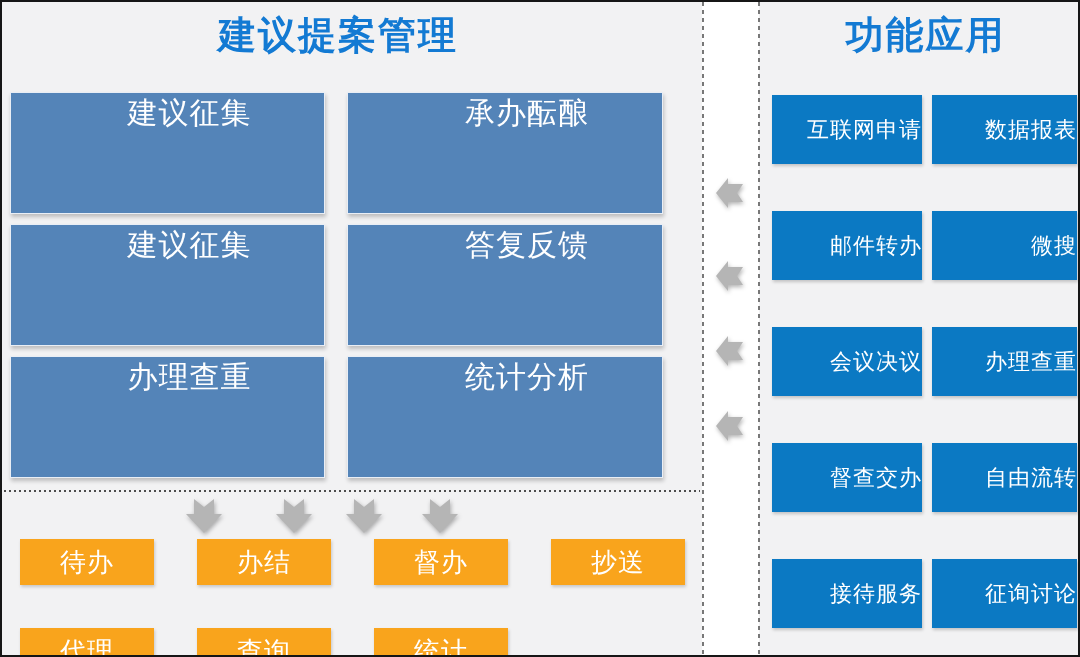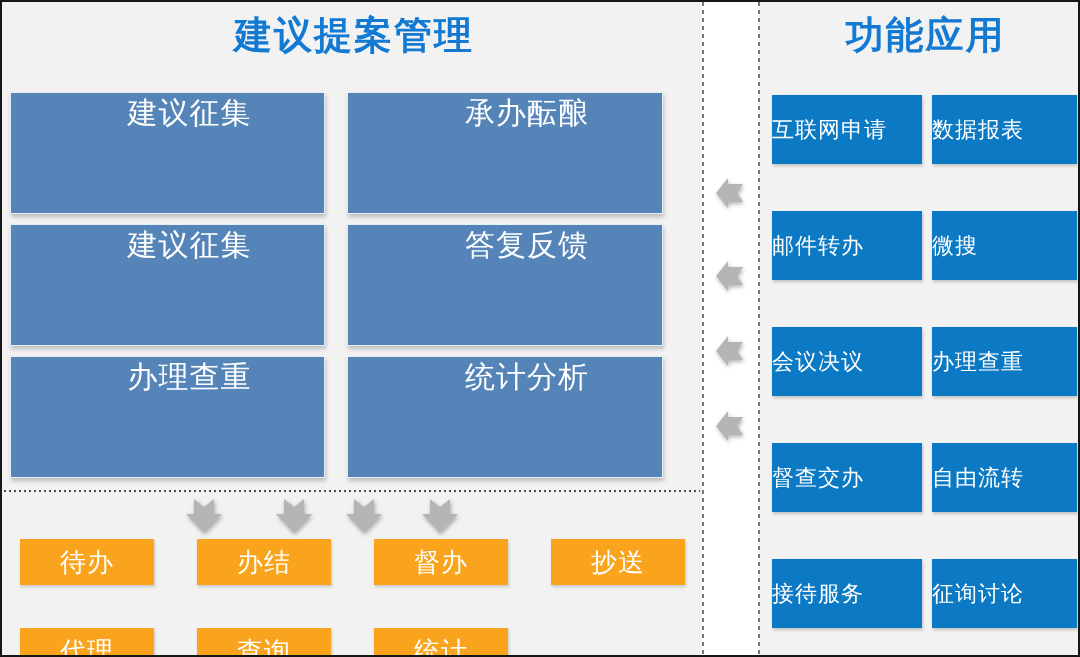--- a/index.html
+++ b/index.html
@@ -22,21 +22,21 @@
   .panel-title {
     position: absolute;
     top: 8px;
     font-size: 38px;
     font-weight: bold;
     color: #137ad3;
     letter-spacing: 2px;
     text-align: center;
     white-space: nowrap;
   }
-  .left-title { left: 16px; width: 672px; font-family: Liberation Serif, serif; }
+  .left-title { left: 0; width: 672px; font-family: Liberation Serif, serif; }
 
   .module-grid {
     position: absolute;
     left: 8px; top: 90px;
     width: 653px;
     display: grid;
     grid-template-columns: 315px 316px;
     column-gap: 22px;
     grid-auto-rows: 122px;
     row-gap: 10px;
@@ -114,21 +114,21 @@
     display: grid;
     grid-template-columns: 150px 145px;
     column-gap: 10px;
     grid-auto-rows: 69px;
     row-gap: 47px;
   }
   .app-button {
     background: #0b79c3;
     display: flex;
     align-items: center;
-    justify-content: flex-start;
+    justify-content: flex-end;
     color: #ffffff;
     font-size: 22px;
     letter-spacing: 1px;
     box-shadow: 1px 2px 3px rgba(0,0,0,0.20);
   }
 </style>
 </head>
 <body>
 
 <div class="canvas">

